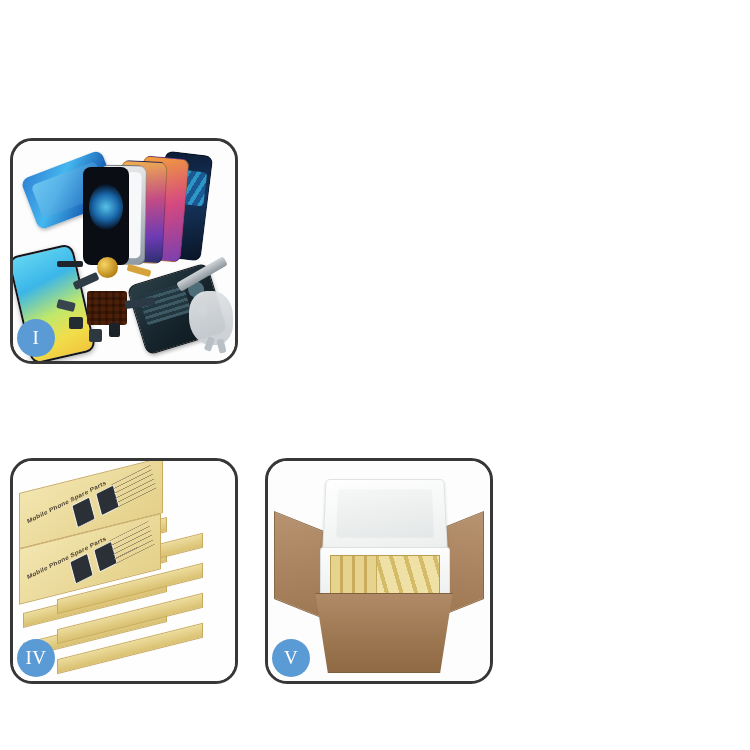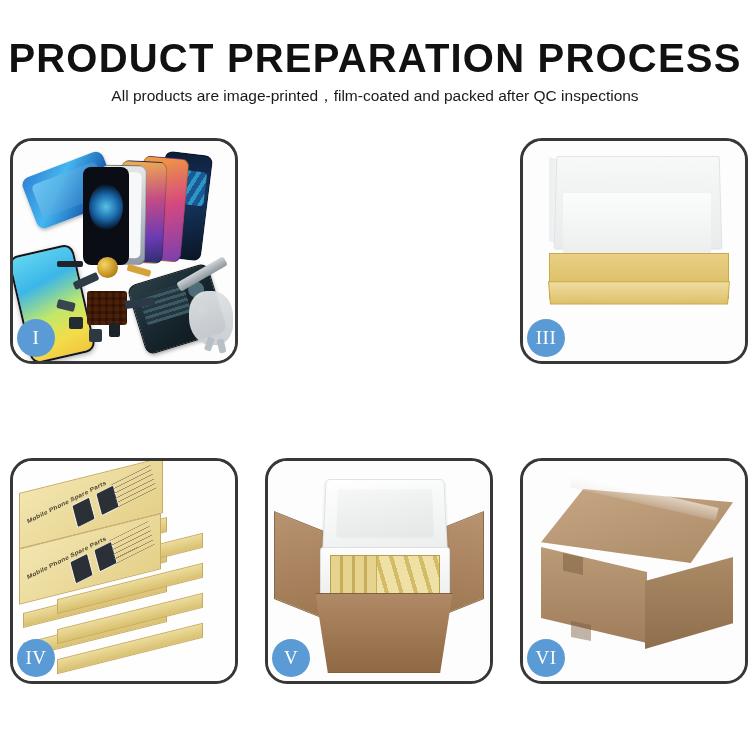--- a/index.html
+++ b/index.html
@@ -204,22 +204,20 @@
   .tab6a{left:40px;top:92px;width:20px;height:22px;background:rgba(120,92,62,.5);
     clip-path:polygon(0 0,100% 20%,100% 100%,0 80%);}
   .tab6b{left:48px;top:160px;width:20px;height:20px;background:rgba(120,92,62,.45);
     clip-path:polygon(0 0,100% 20%,100% 100%,0 80%);}
 </style>
 </head>
 <body>
 
 <div class="page">
 
-  <div class="title">PRODUCT PREPARATION PROCESS</div>
-  <div class="subtitle">All products are image-printed，film-coated and packed after QC inspections</div>
 
   <div class="grid">
 
     <div class="card c1">
       <div class="photo p1">
         <div class="ph adh"></div>
         <div class="ph fan">
           <div class="s s5"></div>
             <div class="s s4"></div>
             <div class="s s3"></div>
@@ -241,32 +239,20 @@
         <div class="ph pbit5"></div>
         <div class="ph tweez"></div>
         <div class="ph hand"></div>
         <div class="ph screwa"></div>
         <div class="ph screwb"></div>
       </div>
       <div class="badge">I</div>
     </div>
 
 
-    <div class="card c3">
-      <div class="photo p3">
-        <div class="ph lidflapL"></div>
-        <div class="ph lidflapR"></div>
-        <div class="ph lid3"></div>
-        <div class="ph foam3"></div>
-        <div class="ph bubbleinner"></div>
-        <div class="ph tray3"></div>
-        <div class="ph tray3front"></div>
-      </div>
-      <div class="badge">III</div>
-    </div>
 
     <div class="card c4">
       <div class="photo p4">
         <div class="stack">
           <div class="slab slabA" style="top:150px"></div>
           <div class="slab slabB" style="top:166px"></div>
           <div class="slab slabA" style="top:120px"></div>
           <div class="slab slabB" style="top:136px"></div>
           <div class="slab slabA" style="top:90px"></div>
           <div class="slab slabB" style="top:106px"></div>
@@ -296,26 +282,15 @@
         <div class="ph flapL5"></div>
         <div class="ph flapR5"></div>
         <div class="ph foamlid"></div>
         <div class="ph foambody"></div>
         <div class="ph vcontents"></div>
         <div class="ph cartonFront"></div>
       </div>
       <div class="badge">V</div>
     </div>
 
-    <div class="card c6">
-      <div class="photo p6">
-        <div class="ph bxTop6"></div>
-        <div class="ph bxFront6"></div>
-        <div class="ph bxSide6"></div>
-        <div class="ph tape6"></div>
-        <div class="ph tab6a"></div>
-        <div class="ph tab6b"></div>
-      </div>
-      <div class="badge">VI</div>
-    </div>
 
   </div>
 </div>
 
 </body></html>

